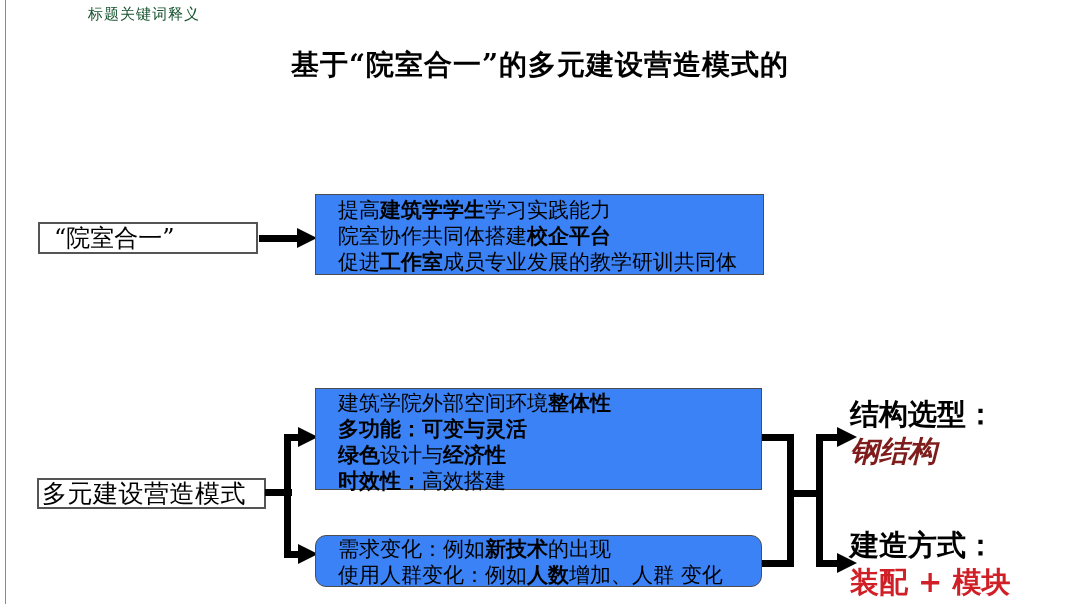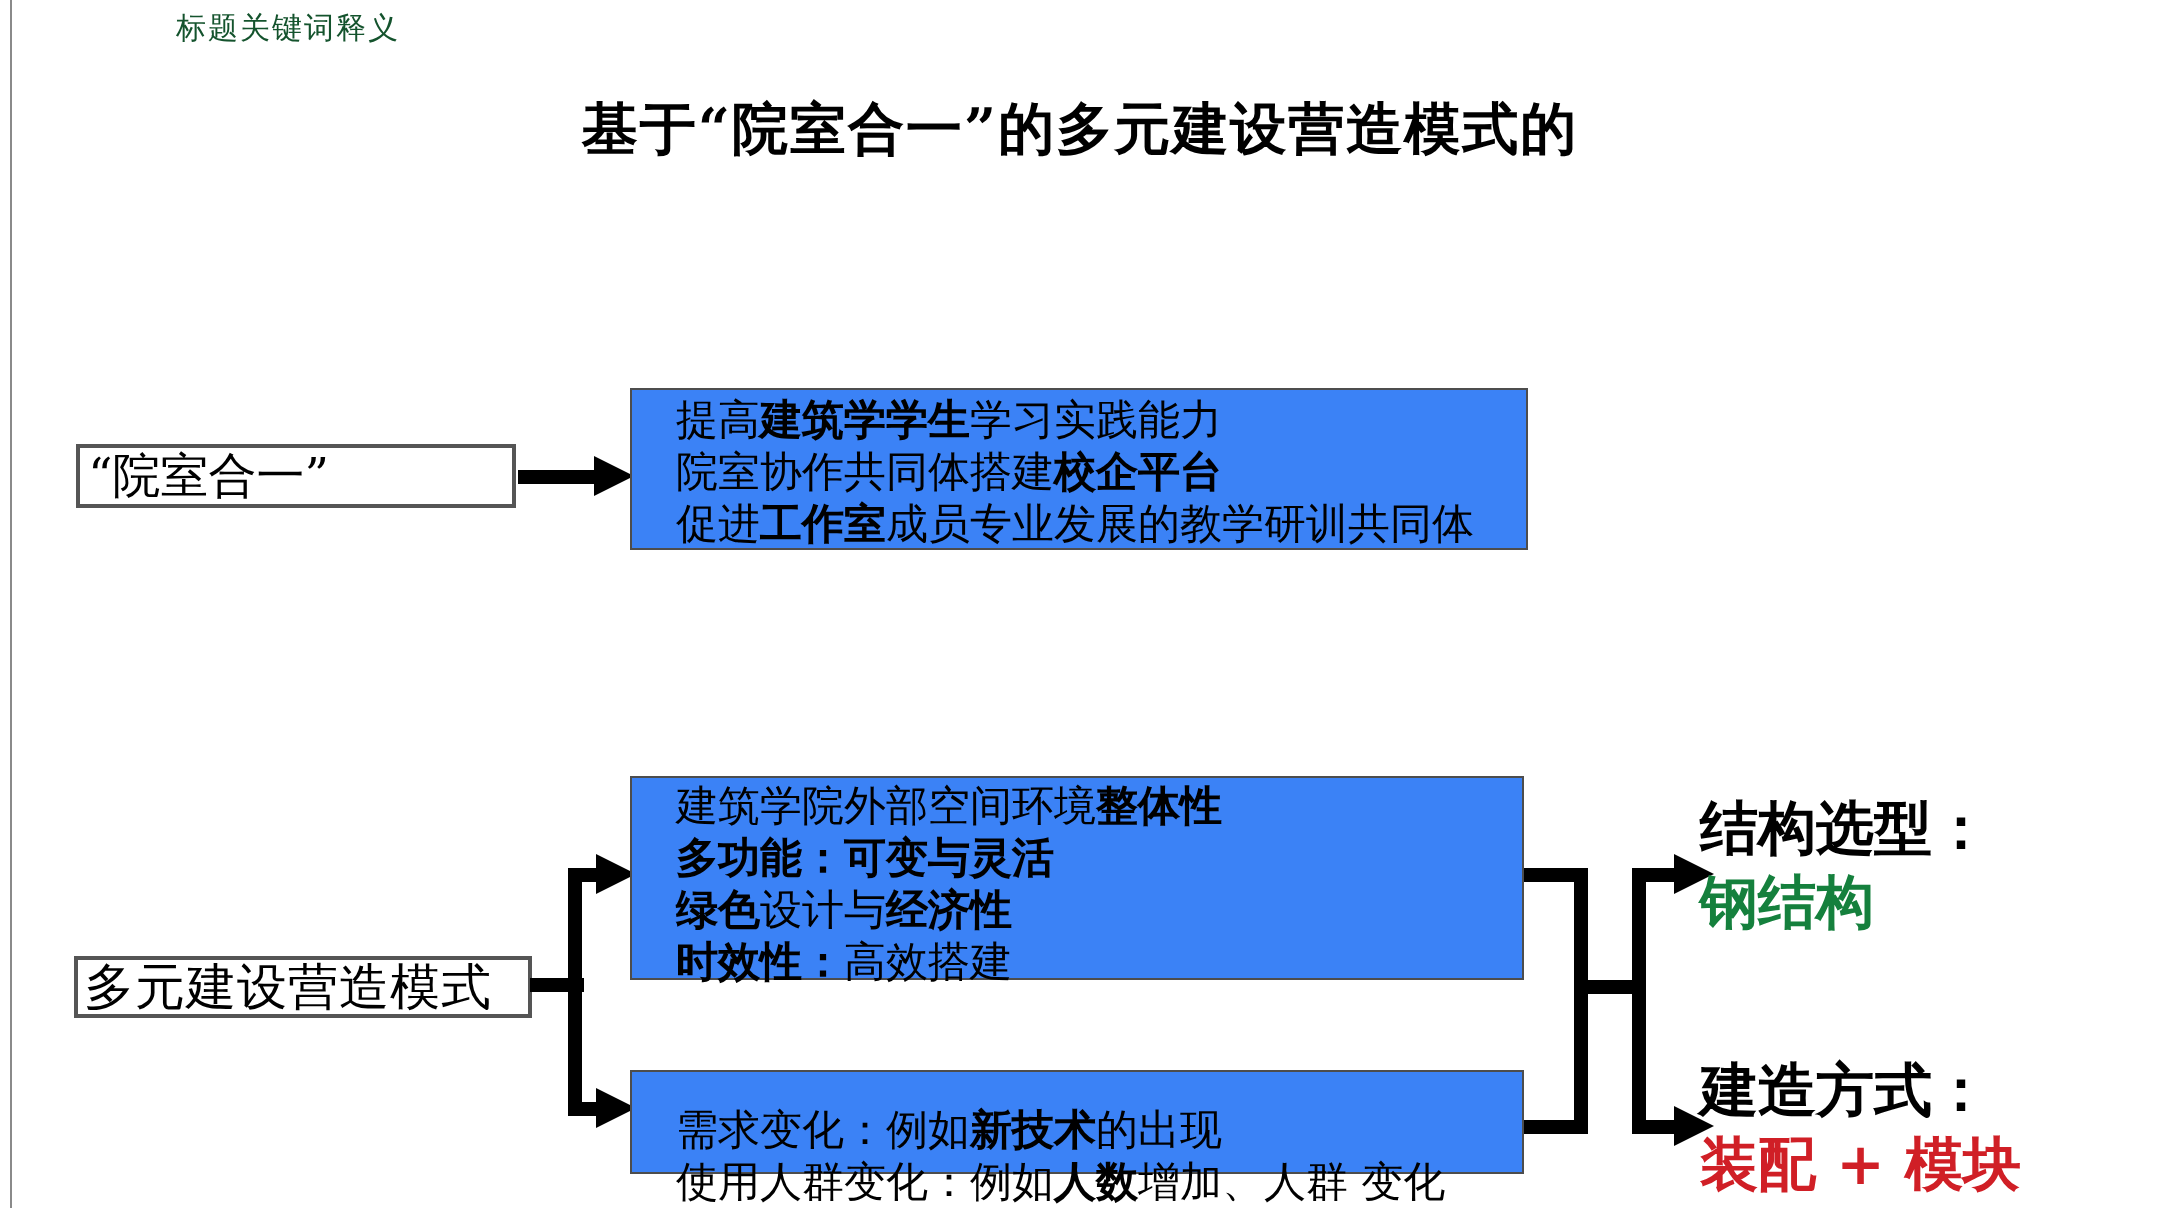--- a/index.html
+++ b/index.html
@@ -35,39 +35,39 @@
   }
 
   .label-box {
     border: 2px solid #555;
     background: #fff;
     color: #000;
     display: flex; align-items: center;
   }
   .label-box.kw1 {
     left: 38px; top: 222px; width: 220px; height: 32px;
-    font-size: 24px; padding-left: 4px;
+    font-size: 24px; padding-left: 14px;
   }
   .label-box.kw2 {
     left: 37px; top: 478px; width: 229px; height: 31px;
     font-size: 25px; padding-left: 3px; letter-spacing: 0.5px;
   }
 
   .detail-box {
     border: 1px solid #4d4d4d;
     background: #3b82f6;
     color: #000;
     font-size: 21px;
     padding-left: 22px;
   }
   .detail-box.b1 { left: 315px; top: 194px; width: 449px; height: 81px; padding-top: 2px; }
   .detail-box.b1 .dline { line-height: 26px; }
   .detail-box.b2 { left: 315px; top: 388px; width: 447px; height: 102px; padding-top: 1px; }
   .detail-box.b2 .dline { line-height: 25px; }
-  .detail-box.b3 { left: 315px; top: 535px; width: 447px; height: 52px; padding-top: 16px; }
+  .detail-box.b3 { left: 315px; top: 535px; width: 447px; height: 52px; padding-top: 0px; border-radius: 11px; }
   .detail-box.b3 .dline { line-height: 25px; }
   .dline { white-space: nowrap; }
 
   
   .cline { background: #000; }
   .ahead {
     width: 0; height: 0;
     border-top: 10px solid transparent;
     border-bottom: 10px solid transparent;
     border-left: 20px solid #000;
@@ -137,21 +137,21 @@
   <div class="abs cline" style="left:787px; top:434px; width:7px; height:133px;"></div>
   <div class="abs cline" style="left:787px; top:490px; width:36px; height:7px;"></div>
   <div class="abs cline" style="left:816px; top:434px; width:7px; height:133px;"></div>
   <div class="abs cline" style="left:816px; top:434px; width:23px; height:7px;"></div>
   <div class="abs ahead" style="left:837px; top:427px;"></div>
   <div class="abs cline" style="left:816px; top:560px; width:23px; height:7px;"></div>
   <div class="abs ahead" style="left:837px; top:553px;"></div>
 
   <div class="abs result r1">
     <span>结构选型：</span>
-    <span class="val" style="color: #15803d;">钢结构</span>
+    <span class="val" style="color: #7f1d1d; font-style: italic;">钢结构</span>
   </div>
 
   <div class="abs result r2">
     <span>建造方式：</span>
     <span class="val" style="color: rgb(208, 31, 38);">装配 + 模块</span>
   </div>
 
 </div>
 
 </body></html>

